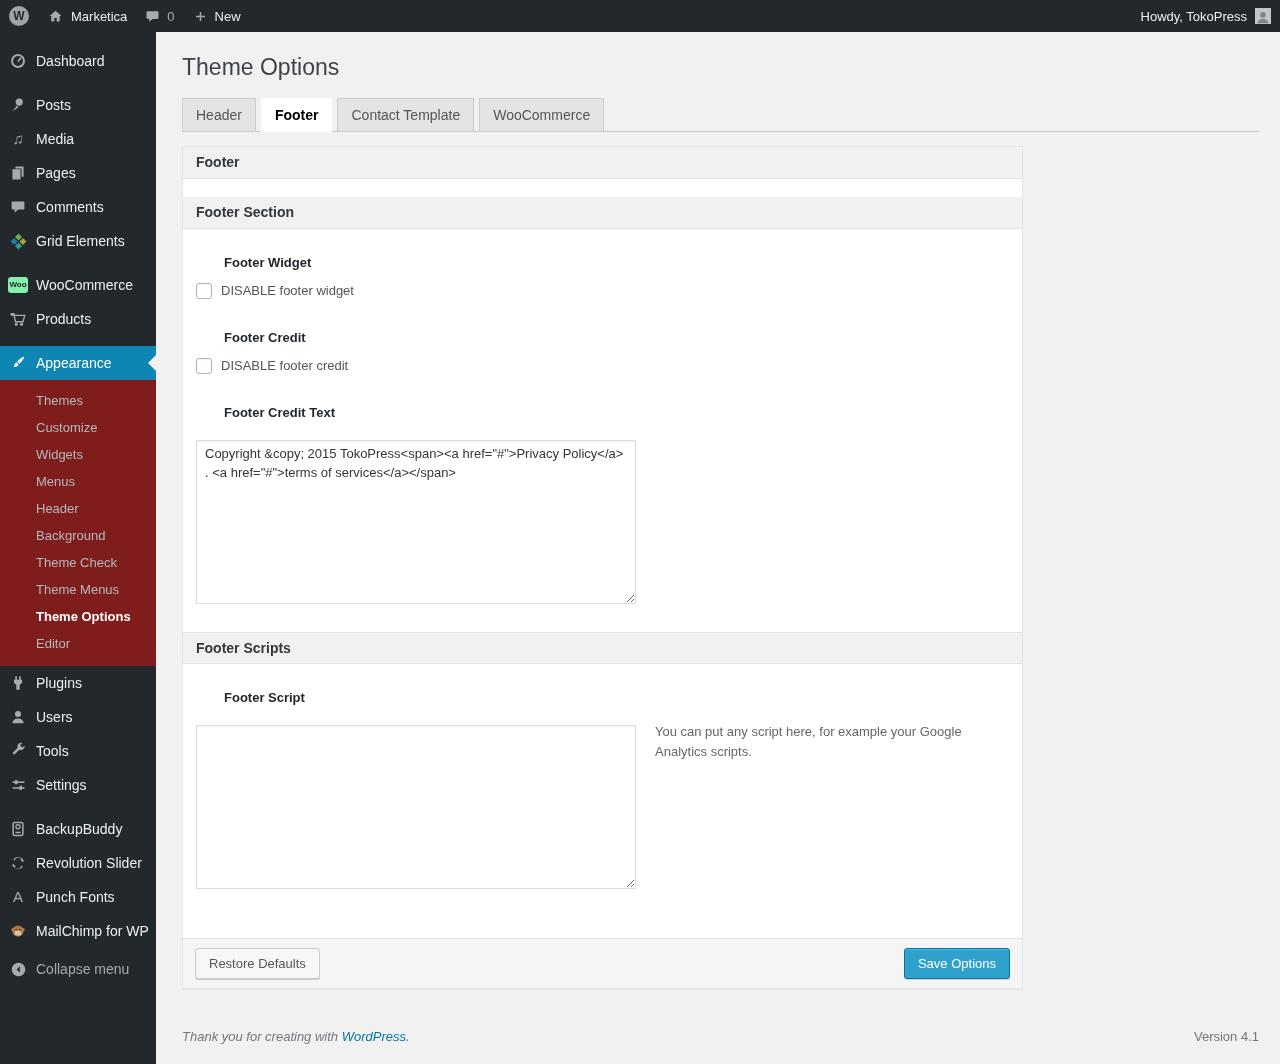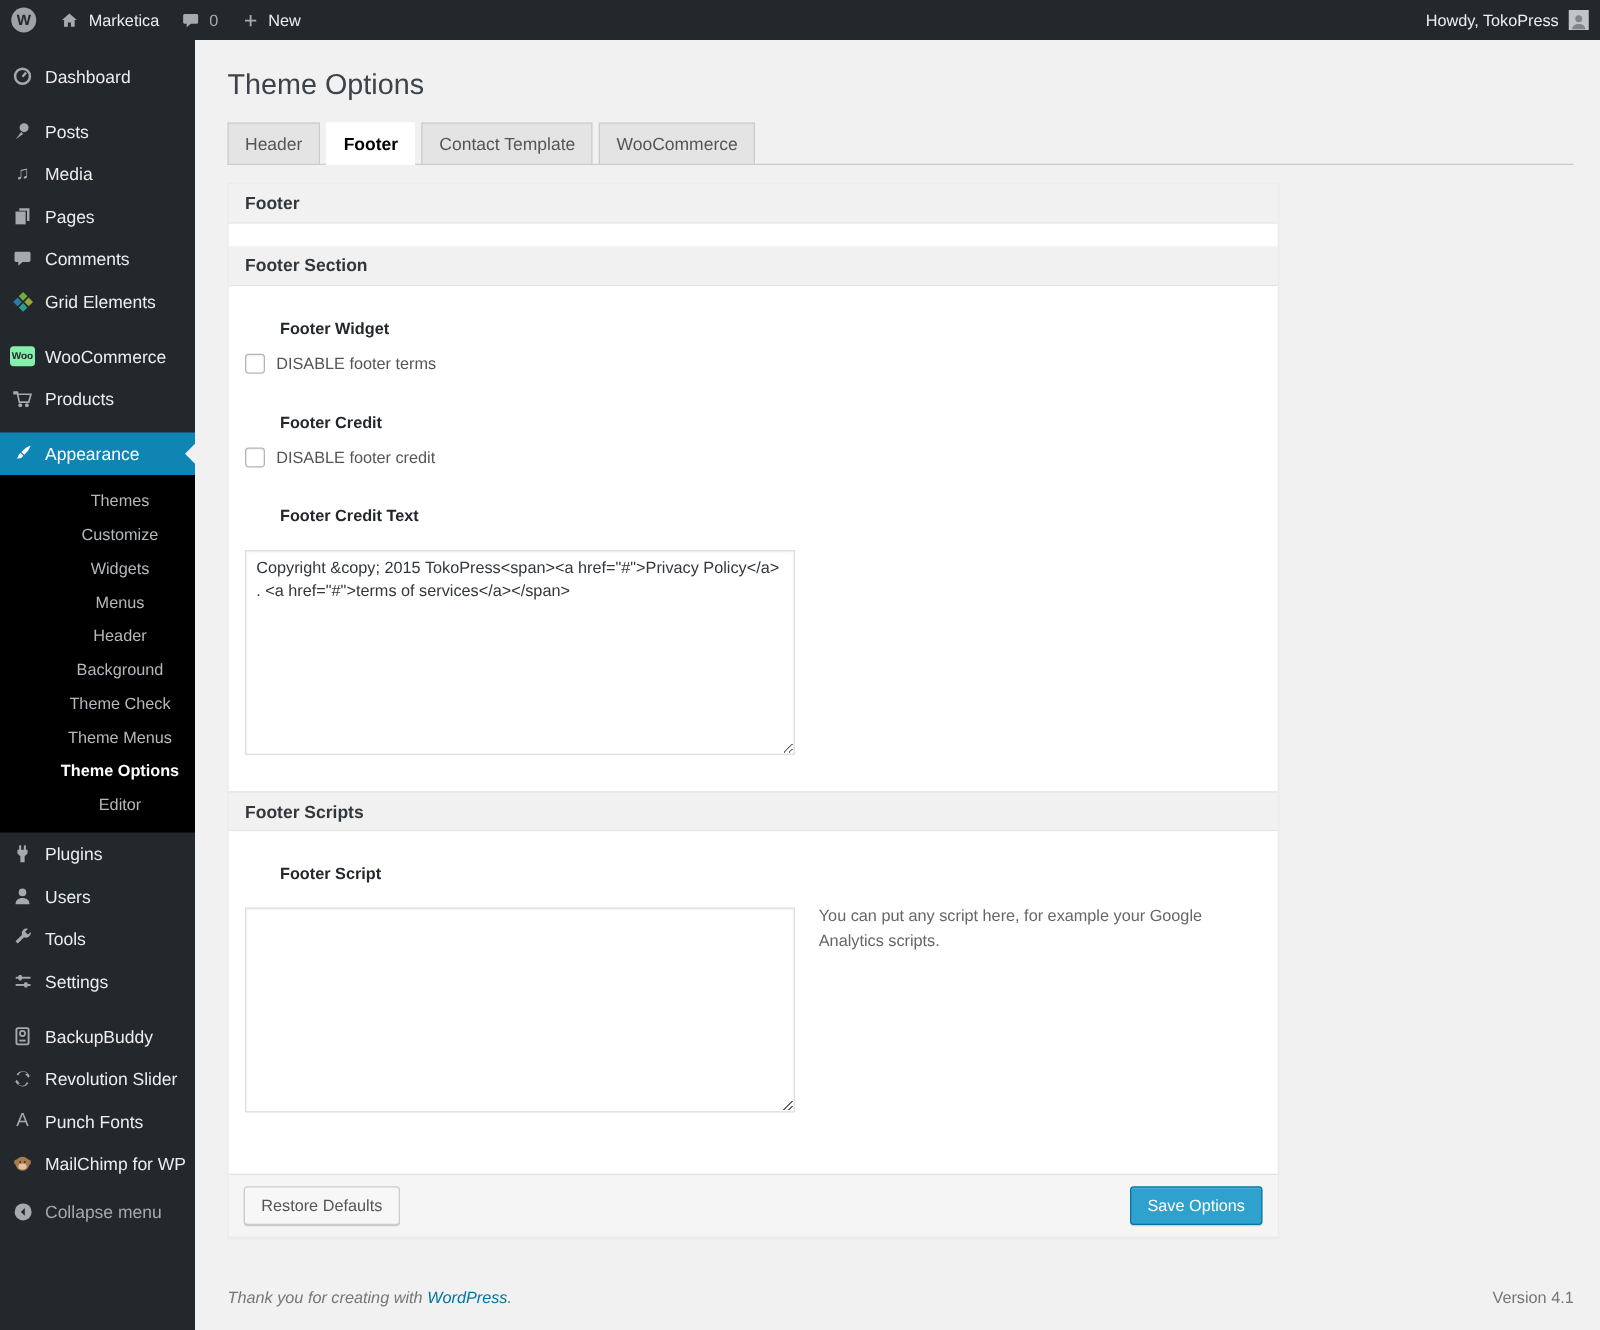--- a/index.html
+++ b/index.html
@@ -39,21 +39,21 @@
     width:20px; height:20px; margin:0 8px; flex:none; color:#a7aaad;
     display:flex; align-items:center; justify-content:center; font-size:15px; line-height:20px;
   }
   .mi-label { font-size:14px; line-height:14px; }
   .mi.active { background:#0e85b3; color:#fff; }
   .mi.active .mi-icon { color:#fff; }
   .mi.active::after {
     content:""; position:absolute; right:0; top:50%; margin-top:-8px;
     border:8px solid transparent; border-right:8px solid #f1f1f1;
   }
-  .submenu { background:#000000; padding:7px 0 9px;text-align:center; }
+  .submenu { background:#7f1d1d; padding:7px 0 9px; }
   .smi { display:block; padding:7px 0 7px 36px; font-size:13px; line-height:13px; color:#b4b9be; }
   .smi.current { color:#fff; font-weight:700; }
   .menu-gap { height:10px; }
   .menu-gap.small { height:4px; }
   .mi.collapse .mi-label { color:#a7aaad; }
   .woo-badge {
     width:24px; height:16px; border-radius:3px; background:#86efac; color:#23282d;
     font-size:8px; font-weight:700; display:flex; align-items:center; justify-content:center;
   }
 
@@ -377,21 +377,21 @@
 
   <section class="panel">
     <div class="bar">Footer</div>
     <div class="gap-row"></div>
     <div class="bar">Footer Section</div>
 
     <div class="panel-body">
       <div class="field-label">Footer Widget</div>
       <label class="check-row">
         <span class="checkbox"></span>
-        <span class="check-label">DISABLE footer terms</span>
+        <span class="check-label">DISABLE footer widget</span>
       </label>
 
       <div class="field-label">Footer Credit</div>
       <label class="check-row">
         <span class="checkbox"></span>
         <span class="check-label">DISABLE footer credit</span>
       </label>
 
       <div class="field-label">Footer Credit Text</div>
       <textarea class="ta" spellcheck="false" style="">Copyright &amp;copy; 2015 TokoPress&lt;span&gt;&lt;a href="#"&gt;Privacy Policy&lt;/a&gt; . &lt;a href="#"&gt;terms of services&lt;/a&gt;&lt;/span&gt;</textarea>

